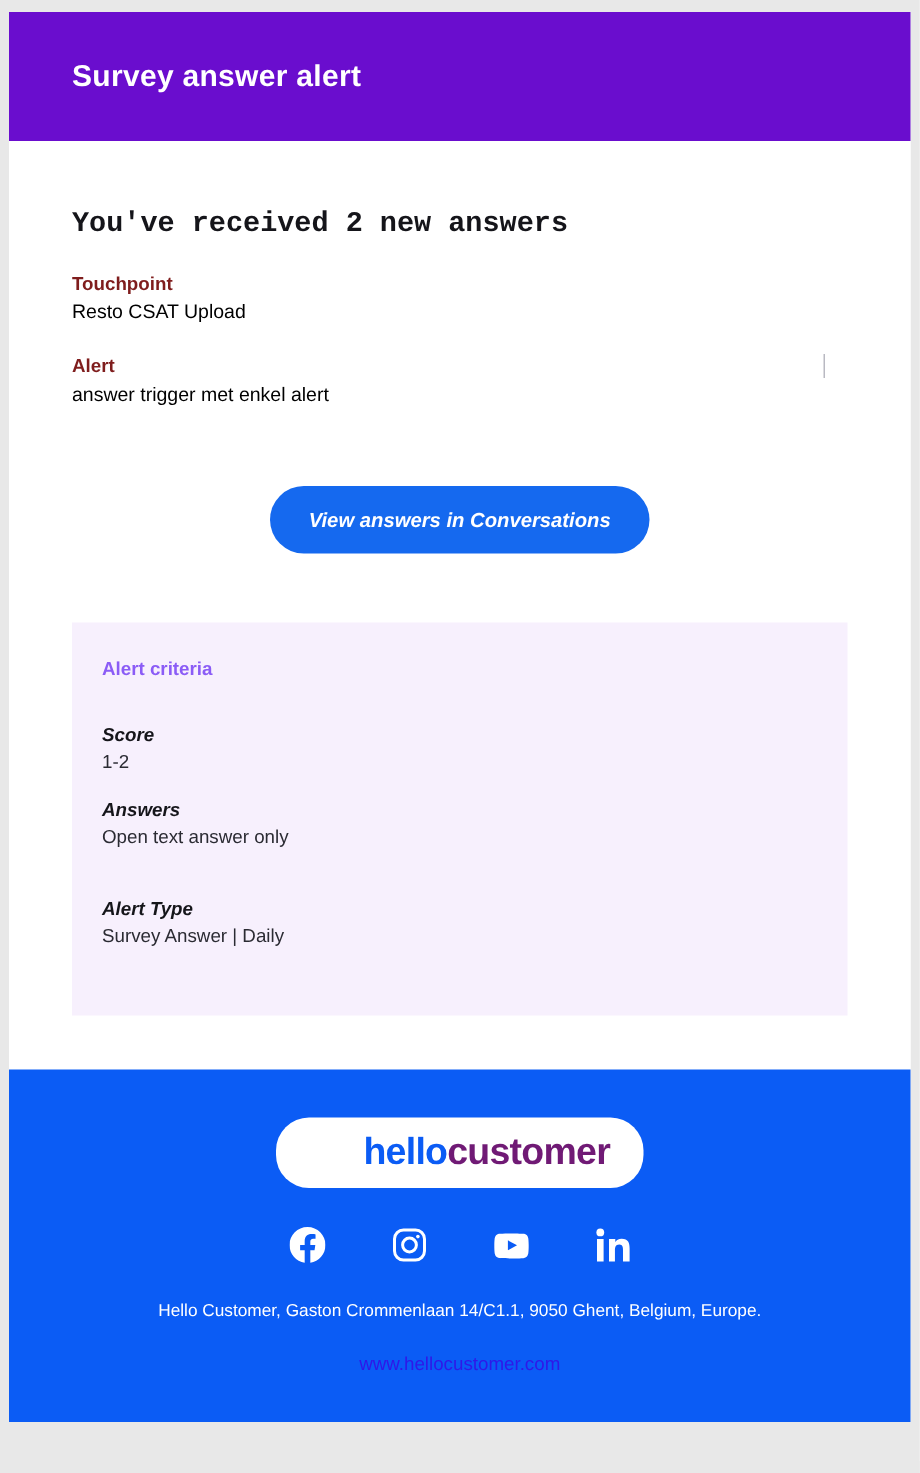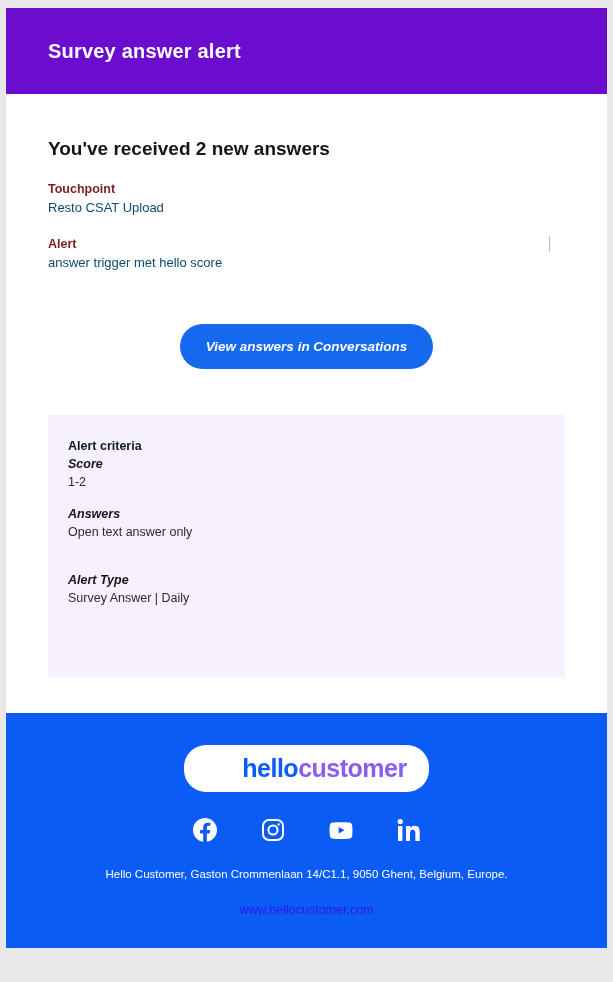--- a/index.html
+++ b/index.html
@@ -46,33 +46,34 @@
     background: #ffffff;
     padding: 0 42px;
     box-sizing: border-box;
   }
   .main-heading {
     font-size: 19px;
     font-weight: bold;
     color: #15151a;
     padding-top: 44px;
     margin: 0;
+    font-family: Liberation Mono, monospace;
   }
   .field {
     margin-top: 22px;
   }
   .field-label {
     font-size: 12.5px;
     font-weight: bold;
     color: #7f1d1d;
     margin-bottom: 4px;
   }
   .field-value {
     font-size: 13px;
-    color: #0c4a6e;
+    color: #000000;
   }
   .cursor-mark {
     position: absolute;
     left: 549px;
     top: 236px;
     width: 1px;
     height: 16px;
     background: #b9b9c2;
   }
   
@@ -96,24 +97,24 @@
   }
   
   .criteria {
     background: #f7f0fd;
     margin: 0 0 0 0;
     padding: 24px 20px 28px 20px;
     box-sizing: border-box;
     min-height: 262px;
   }
   .criteria-title {
-    color: #0f172a;
-    font-size: 12.5px;
-    font-weight: bold;
-    margin-bottom: 4px;
+    color: #8b5cf6;
+    font-size: 12.5px;
+    font-weight: bold;
+    margin-bottom: 30px;
   }
   .criteria-item {
     margin-bottom: 18px;
   }
   .criteria-item.spaced {
     margin-top: 34px;
   }
   .criteria-label {
     font-size: 12.5px;
     font-weight: bold;
@@ -140,21 +141,21 @@
     border-radius: 22px;
     padding: 9px 22px;
     margin-bottom: 26px;
   }
   .logo-text {
     font-size: 25px;
     font-weight: bold;
     letter-spacing: -0.5px;
   }
   .logo-hello { color: #0b5cf5; margin-left: 36px; }
-  .logo-customer { color: #8b5cf6; }
+  .logo-customer { color: #701a75; }
   .socials {
     display: flex;
     justify-content: center;
     gap: 44px;
     margin-bottom: 26px;
   }
   .social-icon {
     width: 24px;
     height: 24px;
     display: inline-flex;
@@ -194,21 +195,21 @@
     <div class="body">
       <h1 class="main-heading">You've received 2 new answers</h1>
 
       <div class="field">
         <div class="field-label">Touchpoint</div>
         <div class="field-value">Resto CSAT Upload</div>
       </div>
 
       <div class="field">
         <div class="field-label">Alert</div>
-        <div class="field-value">answer trigger met hello score</div>
+        <div class="field-value">answer trigger met enkel alert</div>
       </div>
 
       <div class="cta-wrap">
         <button class="cta-button">View answers in Conversations</button>
       </div>
 
       <div class="criteria">
         <div class="criteria-title">Alert criteria</div>
 
         <div class="criteria-item">

